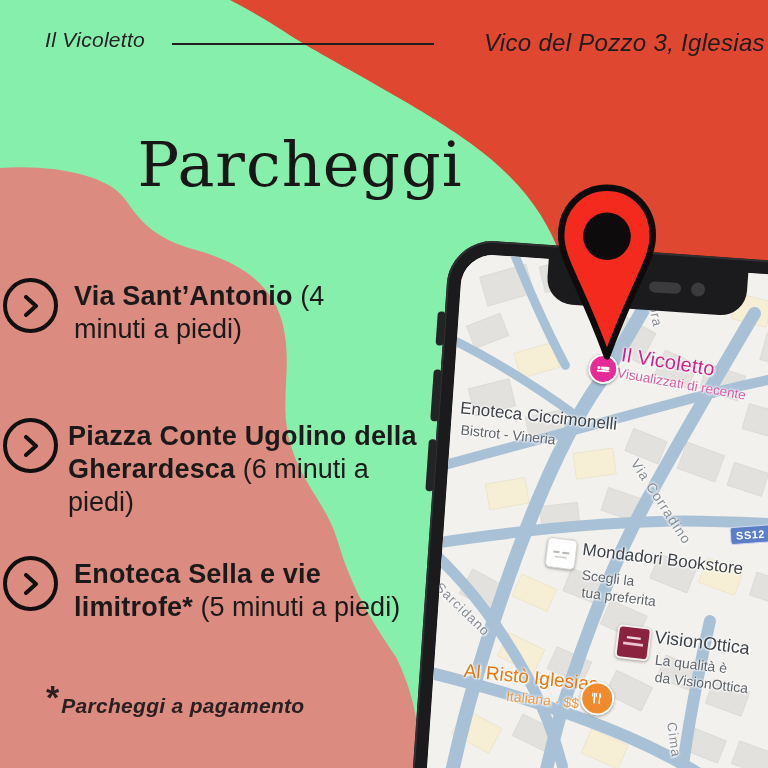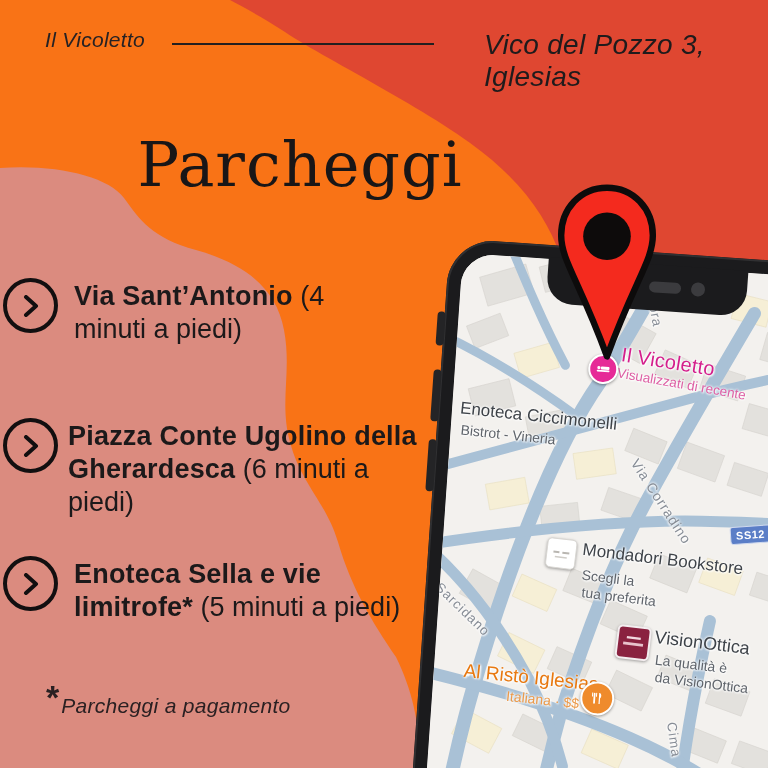--- a/index.html
+++ b/index.html
@@ -1,37 +1,37 @@
 <!DOCTYPE html>
 <html><head>
 <meta charset="utf-8">
 <style>
   html,body{margin:0;padding:0;}
   body{width:768px;height:768px;font-family:"Liberation Sans",sans-serif;}
-  .canvas{position:relative;width:768px;height:768px;background:#f97316;overflow:hidden;}
+  .canvas{position:relative;width:768px;height:768px;background:#86efac;overflow:hidden;}
   .blob{position:absolute;left:0;top:0;pointer-events:none;}
 
   
   .brand{position:absolute;left:45px;top:28px;font-size:21px;font-style:italic;color:#262224;letter-spacing:.3px;}
   .hdr-line{position:absolute;left:172px;top:43px;width:262px;height:2px;background:#231f20;}
-  .address{position:absolute;left:484px;top:29px;font-size:28px;font-style:italic;color:#1f1b1c;letter-spacing:.3px;}
+  .address{position:absolute;left:484px;top:29px;font-size:24px;font-style:italic;color:#1f1b1c;letter-spacing:.3px;}
 
   
   .title{position:absolute;left:110px;top:128px;width:380px;text-align:center;
          font-family:"DejaVu Serif","Liberation Serif",serif;font-size:62px;color:#191617;letter-spacing:1px;}
 
   
   .item{position:absolute;left:3px;display:flex;align-items:flex-start;}
   .chev{flex:0 0 auto;width:47px;height:47px;border:4px solid #120f10;border-radius:50%;
         display:flex;align-items:center;justify-content:center;background:transparent;}
   .itxt{margin-left:16px;font-size:27px;line-height:33px;color:#1c191a;padding-top:2px;}
   .itxt strong{font-weight:700;letter-spacing:.2px;}
   .foot{position:absolute;left:46px;top:682px;display:flex;align-items:flex-start;color:#2a2022;}
   .foot .ast{font-size:34px;font-weight:700;line-height:30px;}
-  .foot .ftx{font-size:21px;font-style:italic;margin-top:12px;margin-left:2px;letter-spacing:.3px;}
+  .foot .ftx{font-size:21px;font-style:italic;margin-top:12px;margin-left:2px;letter-spacing:.3px;font-weight:bold;}
 
   
   .phone{position:absolute;left:450px;top:238px;width:400px;height:620px;background:#1b1b1d;
          border-radius:46px;transform:rotate(4deg);transform-origin:0 0;box-shadow:inset 0 0 0 2px #303032;}
   .sidebtn{position:absolute;left:-7px;width:8px;background:#242426;border-radius:4px;}
   .screen{position:absolute;left:14px;top:14px;width:372px;height:592px;border-radius:32px;overflow:hidden;background:#f3f1ee;}
   .notch{position:absolute;left:100px;top:12px;width:200px;height:46px;background:#1b1b1d;border-radius:0 0 26px 26px;z-index:5;}
   .speaker{position:absolute;left:102px;top:17px;width:32px;height:11px;border-radius:6px;background:#3b3b3e;}
   .cam{position:absolute;left:144px;top:15px;width:14px;height:14px;border-radius:50%;background:#3b3b3e;}
 

